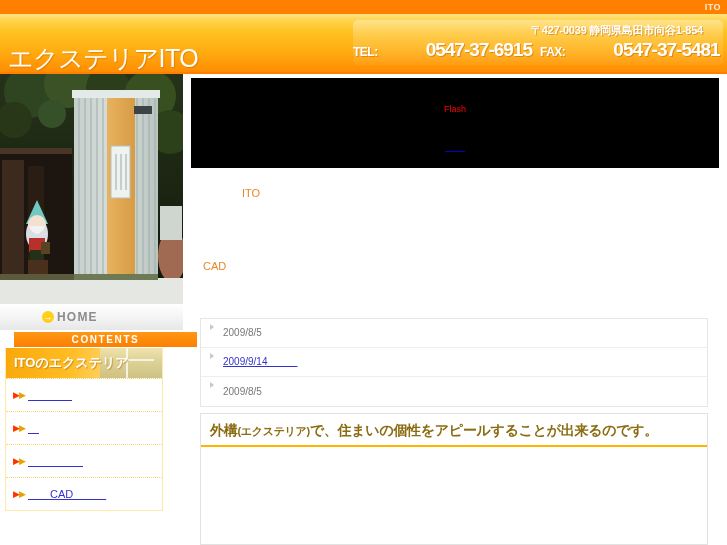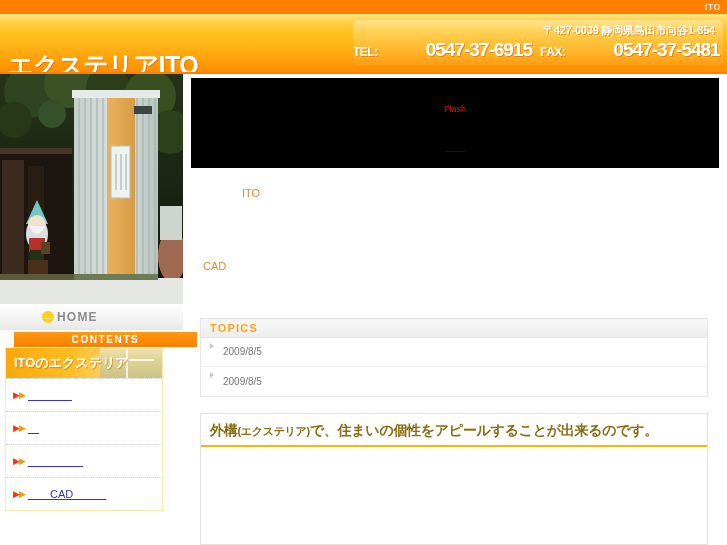--- a/index.html
+++ b/index.html
@@ -31,36 +31,36 @@
     background: linear-gradient(to bottom,
         #fde37f 0%, #ffd24a 12%, #ffc220 30%,
         #ffae12 60%, #ff9a08 82%, #ff8a00 100%);
     overflow: hidden;
   }
   .header:after {
     content: ""; position: absolute; left: 0; bottom: 0;
     width: 100%; height: 2px; background: #ff7f00;
   }
   .logo {
-    position: absolute; left: 8px; top: 36px;
-    font-size: 25px; font-weight: bold; color: #ffffff;
+    position: absolute; left: 8px; top: 29px;
+    font-size: 25px; font-weight: normal; color: #ffffff;
     letter-spacing: -0.5px;
     text-shadow: 1px 1px 1px rgba(200,110,0,.55);
     line-height: 30px;
   }
   .contactbox {
     position: absolute; right: 4px; top: 6px;
     width: 370px; height: 45px;
     border-radius: 5px;
     background: linear-gradient(to bottom,
         rgba(255,255,255,.34) 0%, rgba(255,255,255,.16) 45%,
         rgba(255,255,255,.05) 100%);
     color: #ffffff;
     text-align: right;
-    padding: 2px 8px 0 0;
+    padding: 2px 20px 0 0;
   }
   .addr {
     font-size: 11px; font-weight: bold;
     letter-spacing: -0.2px;
     line-height: 16px;
     text-shadow: 1px 1px 0 rgba(190,100,0,.5);
   }
   .phones {
     font-size: 11px; font-weight: bold;
     line-height: 24px;
@@ -414,26 +414,29 @@
       <span>　　</span>
     </div>
   </div>
 
   <div class="blurb">
     <div class="blurb-l1">ITO</div>
     <div class="blurb-l2">CAD</div>
   </div>
 
   <div class="topics">
-    <div class="topics-head">TOPICS</div>
 
     <div class="topic-row">
       <span class="tmark"></span>
       <span class="ttext">2009/8/5</span>
     </div>
+    <div class="topic-row is-link">
+      <span class="tmark"></span>
+      <span class="ttext">2009/9/14　　　</span>
+    </div>
     <div class="topic-row">
       <span class="tmark"></span>
       <span class="ttext">2009/8/5</span>
     </div>
   </div>
 
   <div class="msgbox">
     <div class="msgbox-head">
       <span class="t"><span>外構</span><span class="small">(エクステリア)</span><span>で、住まいの個性をアピールすることが出来るのです。</span></span>
     </div>

